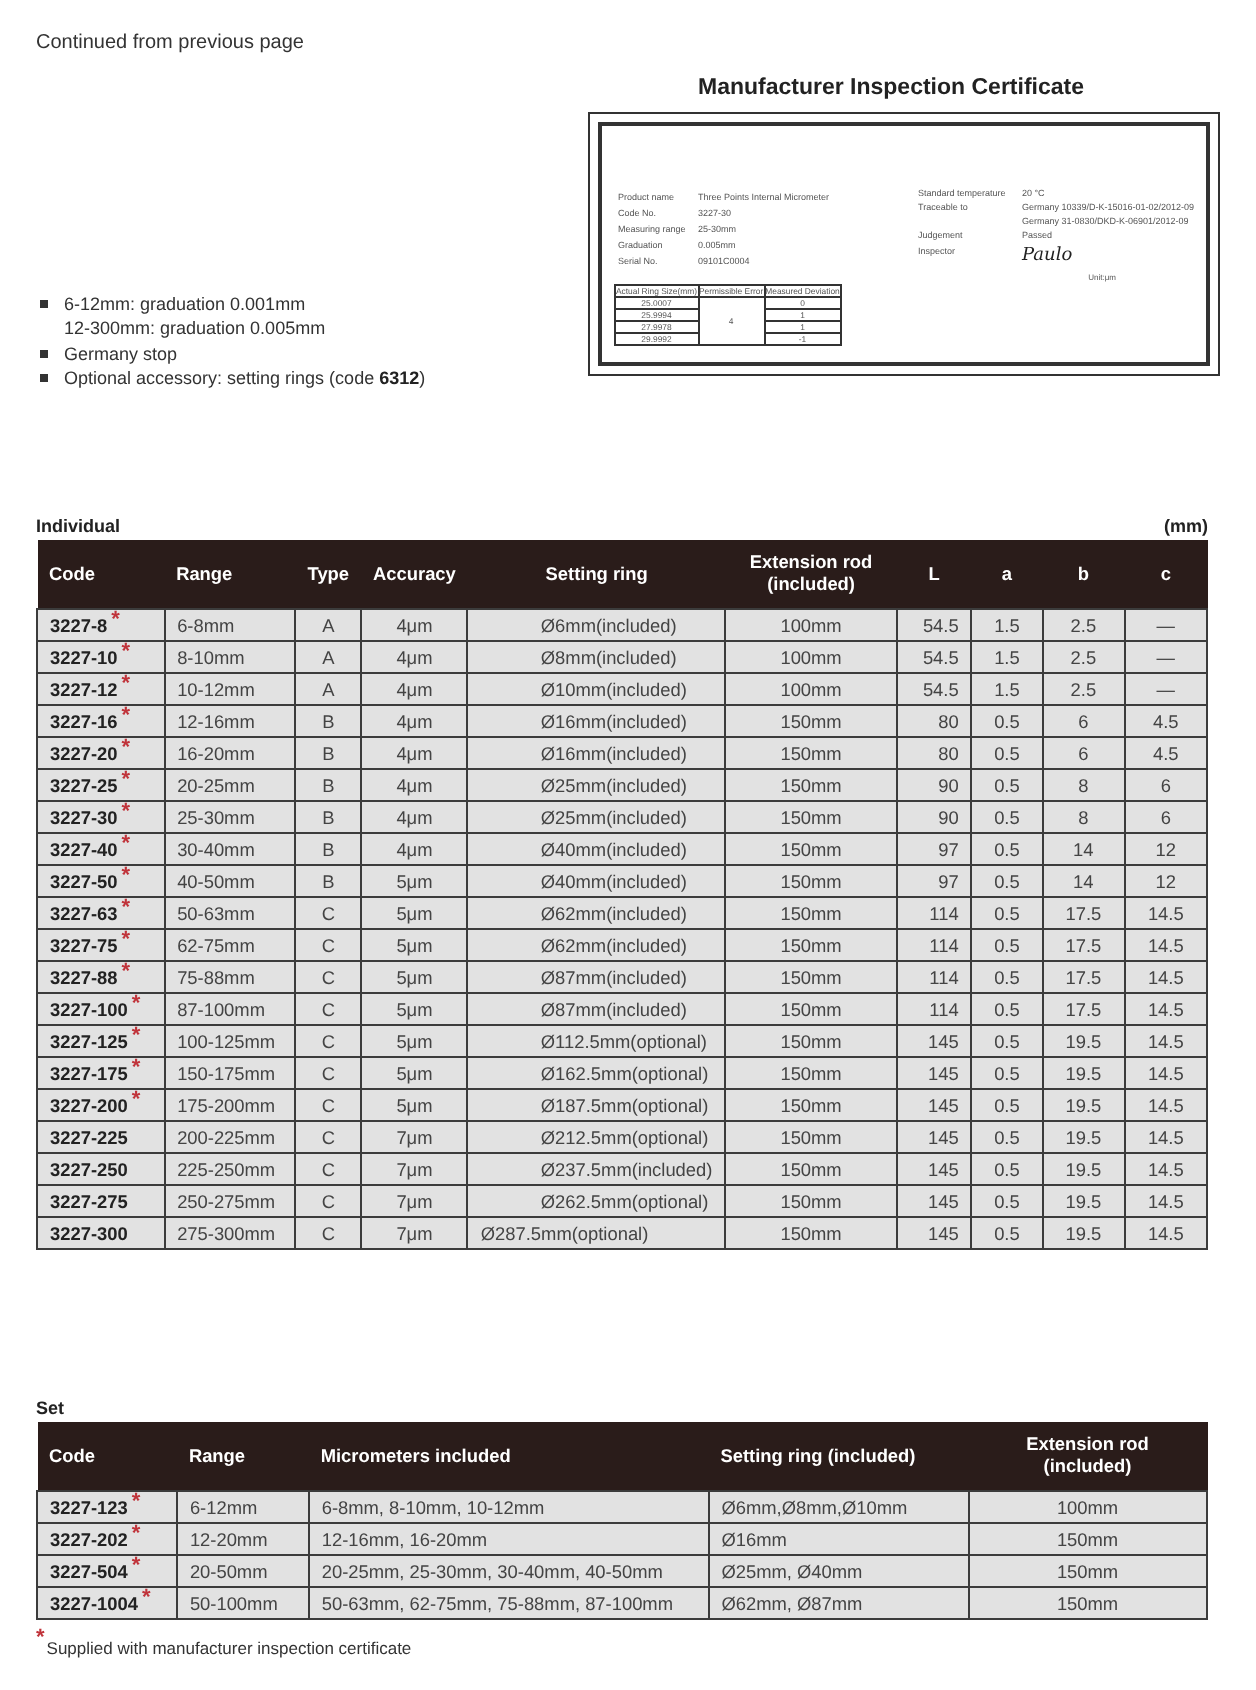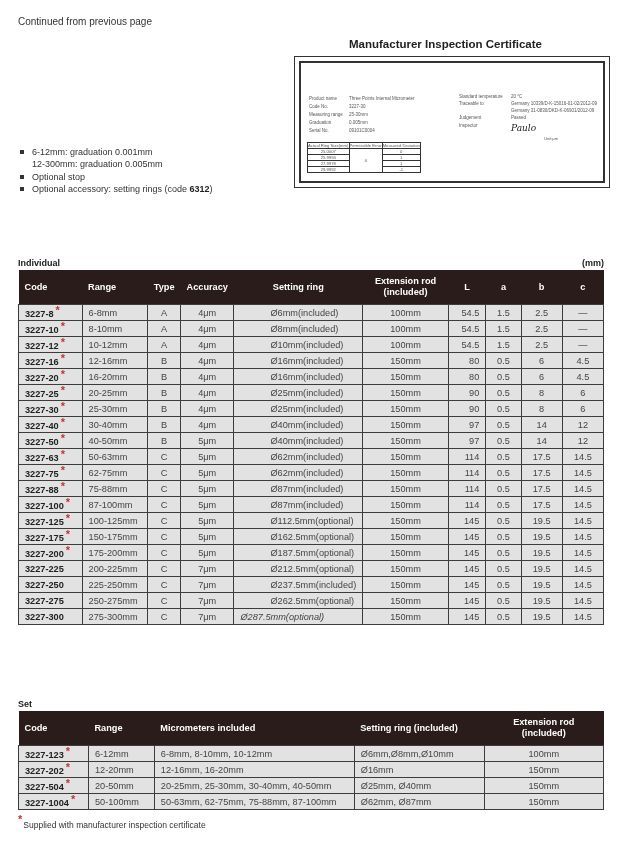--- a/index.html
+++ b/index.html
@@ -95,21 +95,21 @@
             <td>-1</td>
           </tr>
         </tbody>
     </table>
   </div>
 </div>
 
 <div class="abs" id="bullets">
   <div><span class="sq"></span><span>6-12mm: graduation 0.001mm</span></div>
   <div><span>12-300mm: graduation 0.005mm</span></div>
-  <div><span class="sq"></span><span>Optional stop</span></div>
+  <div><span class="sq"></span><span>Germany stop</span></div>
   <div><span class="sq"></span><span>Optional accessory: setting rings (code </span><b>6312</b><span>)</span></div>
 </div>
 
 <div class="abs sec-label" id="ind-label">Individual</div>
 <div class="abs sec-label" id="ind-unit">(mm)</div>
 
 <table class="spec" id="ind-table">
   <colgroup>
     <col style="width:64px">
       <col style="width:66px">
@@ -364,21 +364,21 @@
         <td class="right">145</td>
         <td class="">0.5</td>
         <td class="">19.5</td>
         <td class="">14.5</td>
       </tr>
       <tr>
         <td class="code"><span>3227-300</span></td>
         <td class="left">275-300mm</td>
         <td class="">C</td>
         <td class="">7μm</td>
-        <td class="left" style=" font-style: italic;">Ø287.5mm(optional)</td>
+        <td class="left" style="">Ø287.5mm(optional)</td>
         <td class="">150mm</td>
         <td class="right">145</td>
         <td class="">0.5</td>
         <td class="">19.5</td>
         <td class="">14.5</td>
       </tr>
     </tbody>
 </table>
 
 <div class="abs sec-label" id="set-label">Set</div>

